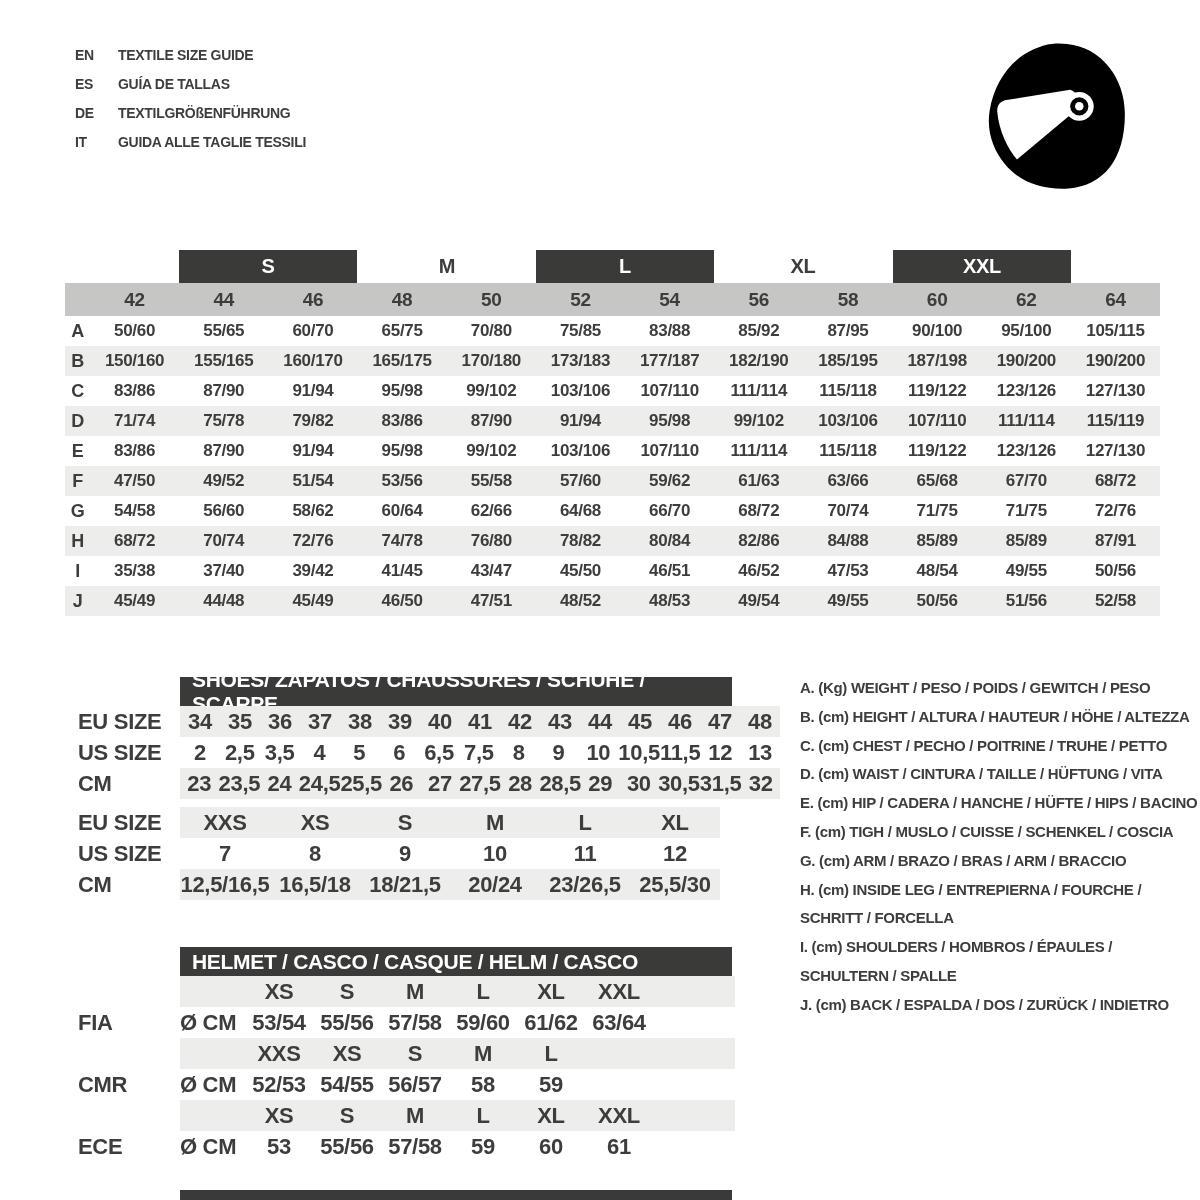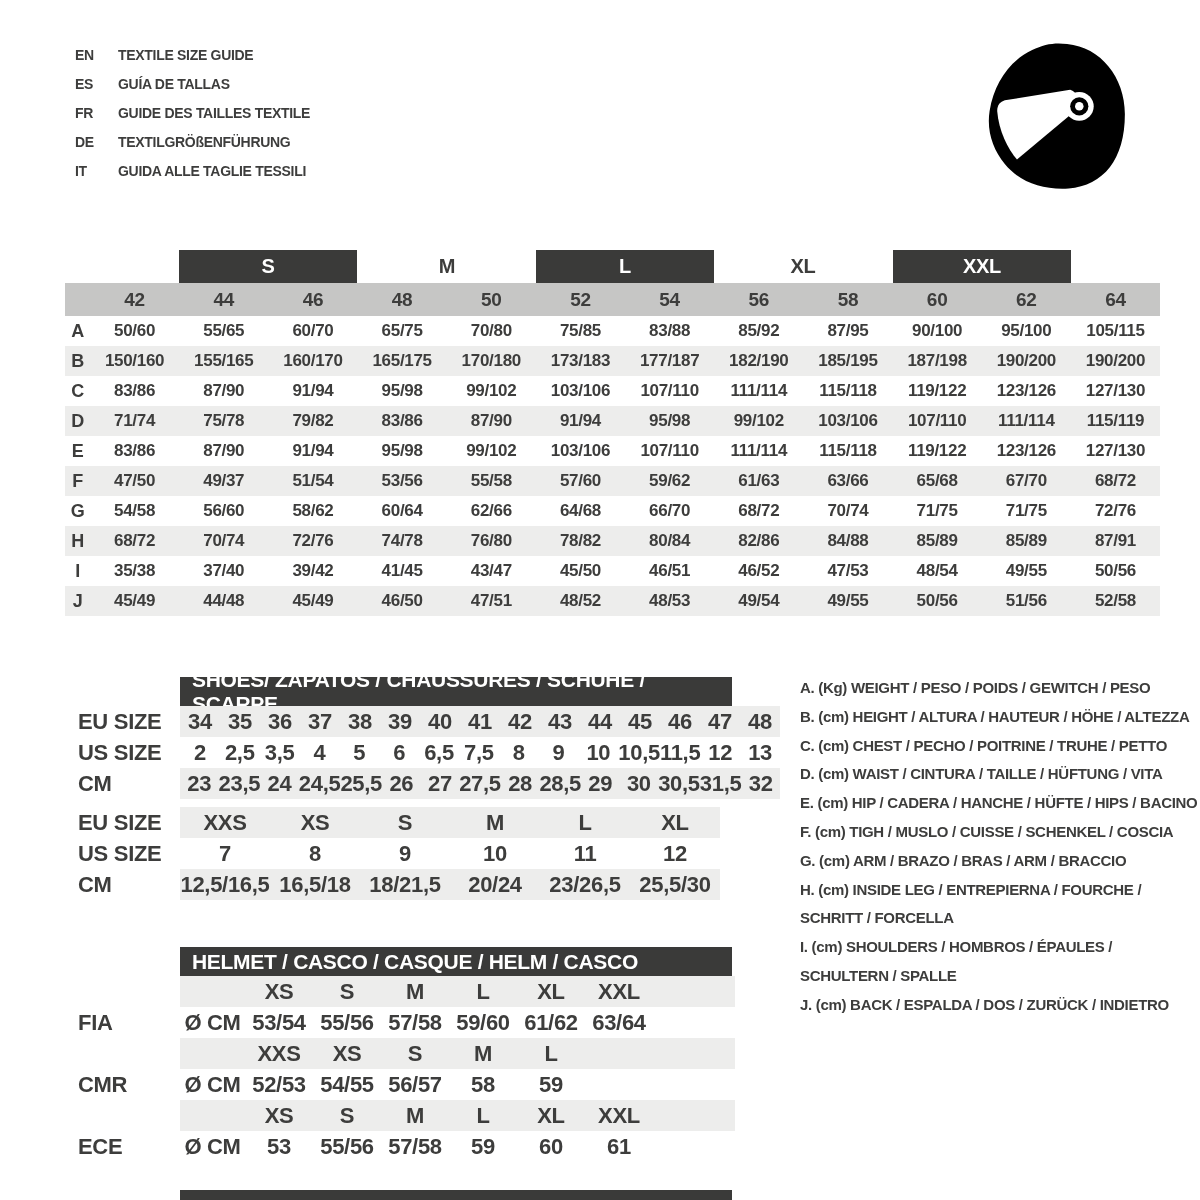--- a/index.html
+++ b/index.html
@@ -32,21 +32,21 @@
   .shoes-section{top:677px;} .gloves-section{top:807px;} .helmet-section{top:947px;}
   .sec-header{margin-left:115px;width:540px;height:29px;background:#3a3a39;color:#fff;
     display:flex;align-items:center;padding-left:12px;font-weight:bold;font-size:21px;}
   .srow,.hrow{display:flex;height:31px;align-items:center;font-weight:bold;font-size:22px;}
   .slabel{width:115px;padding-left:13px;box-sizing:border-box;}
   .cells{display:flex;align-items:center;height:31px;}
   .shoes-cells{width:600px;} .shoes-cells .cell{flex:1;text-align:center;}
   .gloves-cells{width:540px;} .gloves-cells .cell{flex:1;text-align:center;}
   .sub-rows > div:nth-of-type(odd) .cells{background:#ededec;}
   .hcells{width:555px;}
-  .hcells .unit{width:65px;text-align:center;}
+  .hcells .unit{width:65px;text-align:left;}
   .hcells .cell{width:68px;text-align:center;}
   .hrow.sizes .hcells{background:#ededec;}
   
   .legend{position:absolute;left:800px;top:674px;width:402px;font-weight:bold;font-size:15px;line-height:28.8px;}
   
   .cropped-bar{position:absolute;left:180px;top:1190px;width:552px;height:10px;background:#3a3a39;}
 </style>
 </head>
 <body>
 
@@ -57,24 +57,20 @@
       <div class="lang-row">
         <span class="lang-code">EN</span>
         <span class="lang-title">TEXTILE SIZE GUIDE</span>
       </div>
 
       <div class="lang-row">
         <span class="lang-code">ES</span>
         <span class="lang-title">GUÍA DE TALLAS</span>
       </div>
 
-      <div class="lang-row">
-        <span class="lang-code">FR</span>
-        <span class="lang-title">GUIDE DES TAILLES TEXTILE</span>
-      </div>
 
       <div class="lang-row">
         <span class="lang-code">DE</span>
         <span class="lang-title">TEXTILGRÖßENFÜHRUNG</span>
       </div>
 
       <div class="lang-row">
         <span class="lang-code">IT</span>
         <span class="lang-title">GUIDA ALLE TAGLIE TESSILI</span>
       </div>
@@ -209,21 +205,21 @@
             <div class="cell">123/126</div>
             <div class="cell">127/130</div>
           </div>
         </div>
 
         <div class="mrow">
           <div class="rlabel">F</div>
           <div class="cells-flat" style="display:flex;flex:1;height:30px;align-items:center;">
 
           <div class="cell">47/50</div>
-            <div class="cell">49/37</div>
+            <div class="cell">49/52</div>
             <div class="cell">51/54</div>
             <div class="cell">53/56</div>
             <div class="cell">55/58</div>
             <div class="cell">57/60</div>
             <div class="cell">59/62</div>
             <div class="cell">61/63</div>
             <div class="cell">63/66</div>
             <div class="cell">65/68</div>
             <div class="cell">67/70</div>
             <div class="cell">68/72</div>

